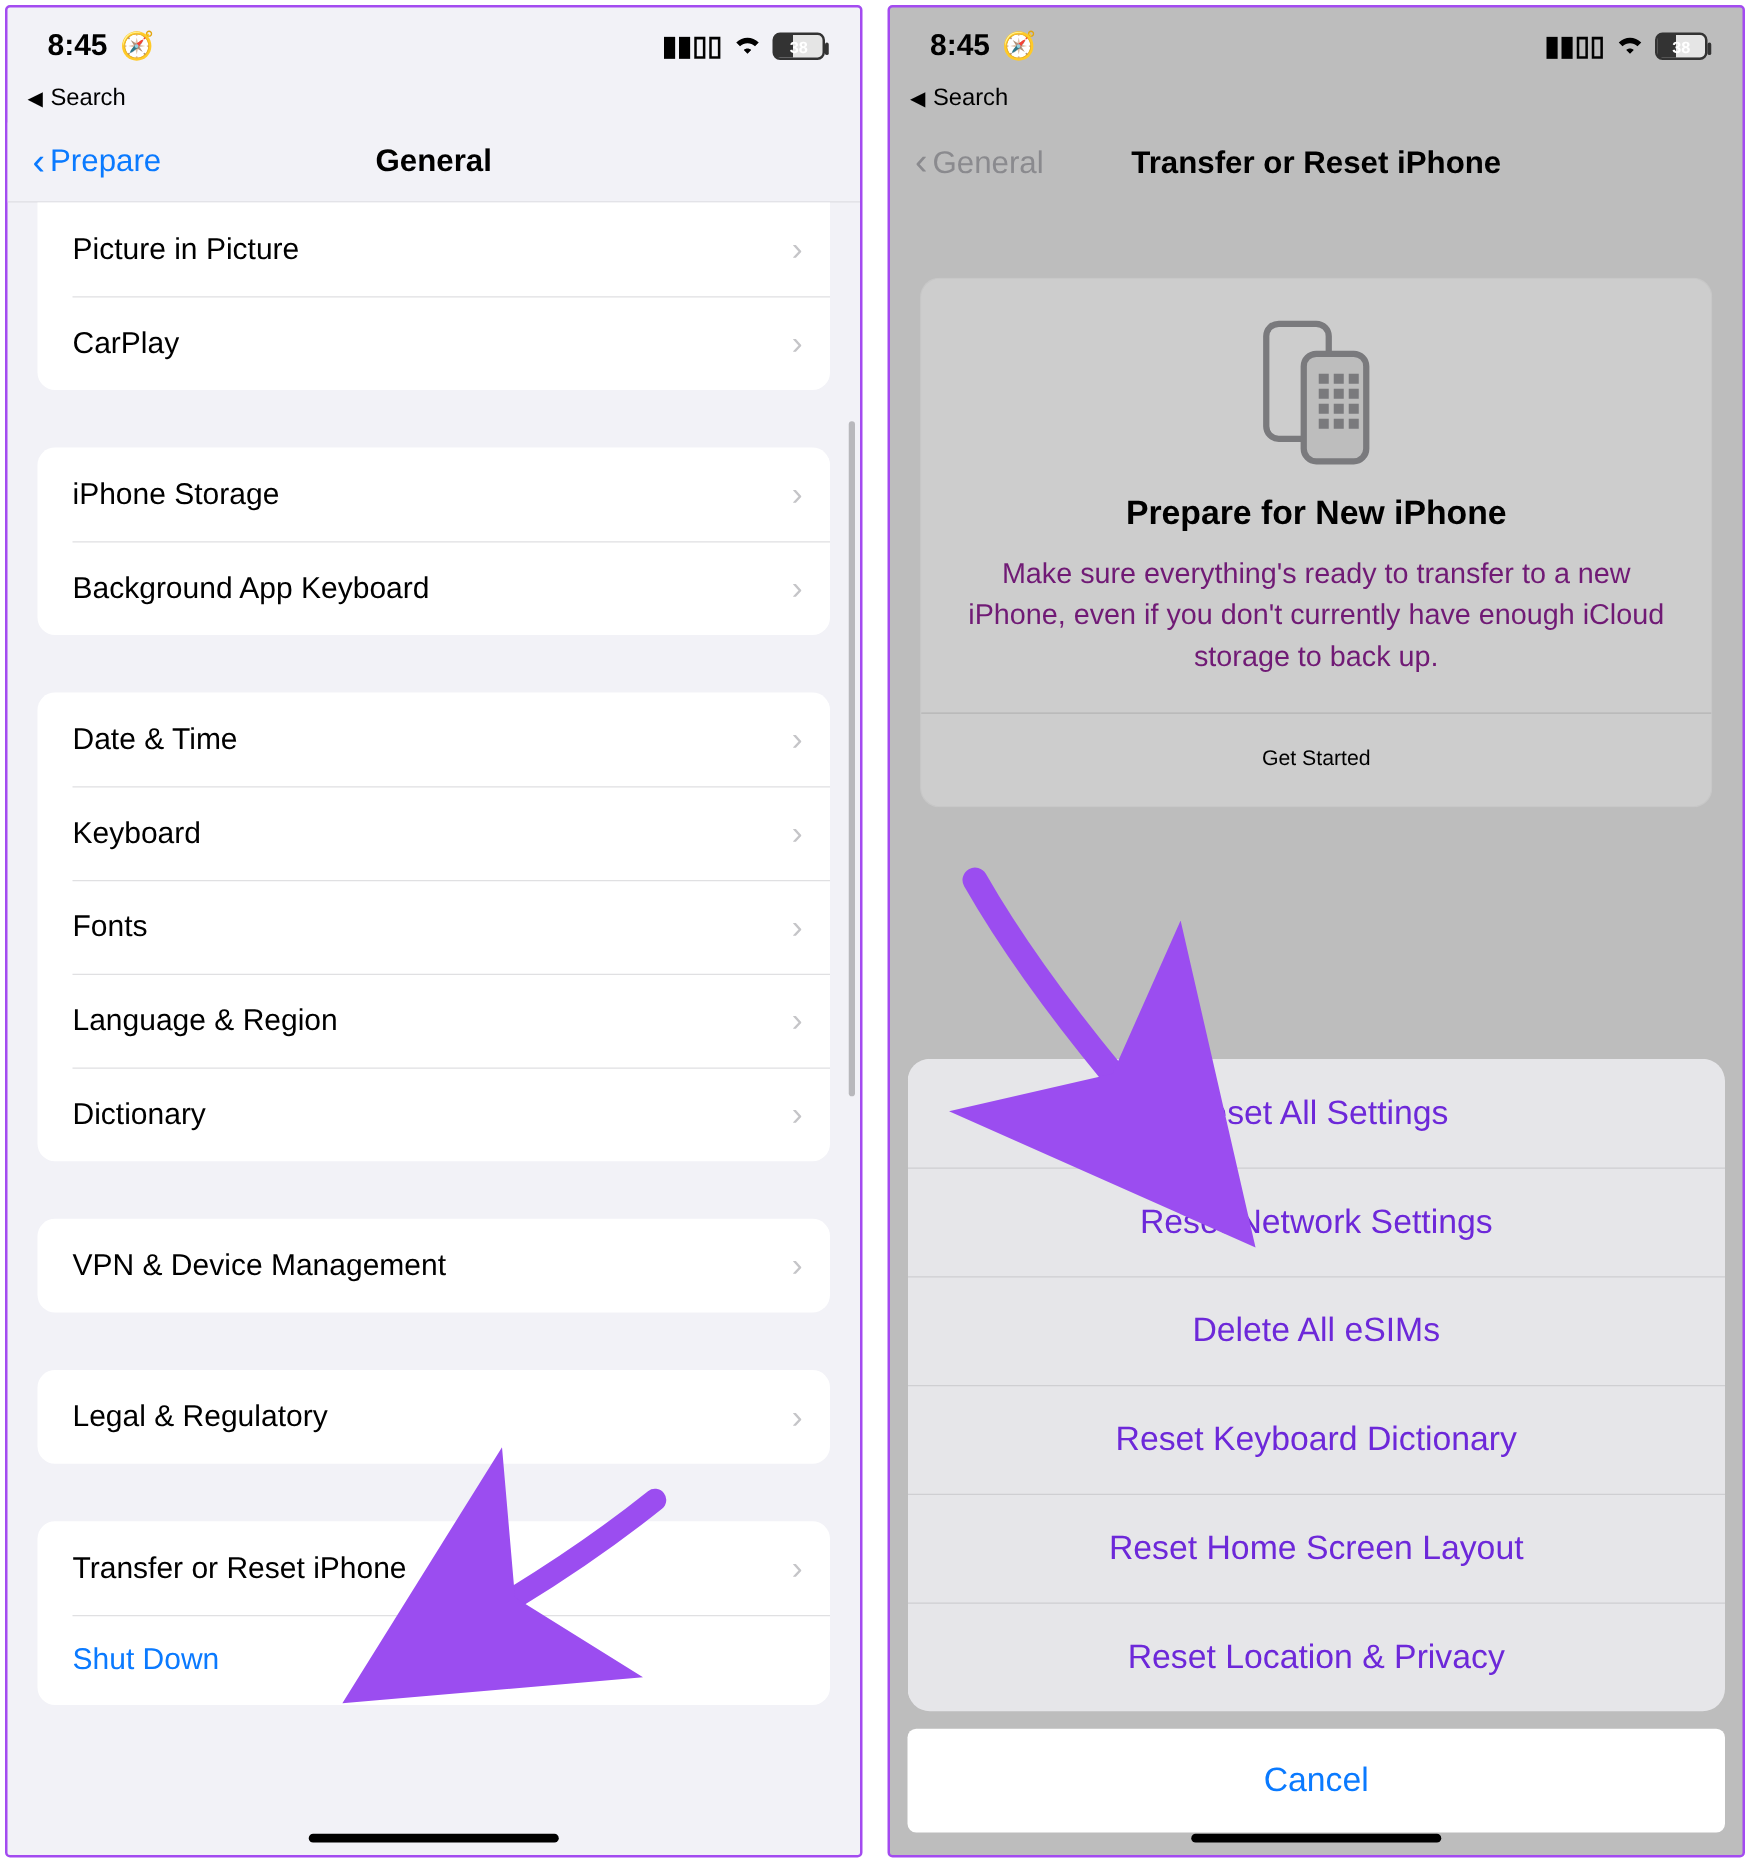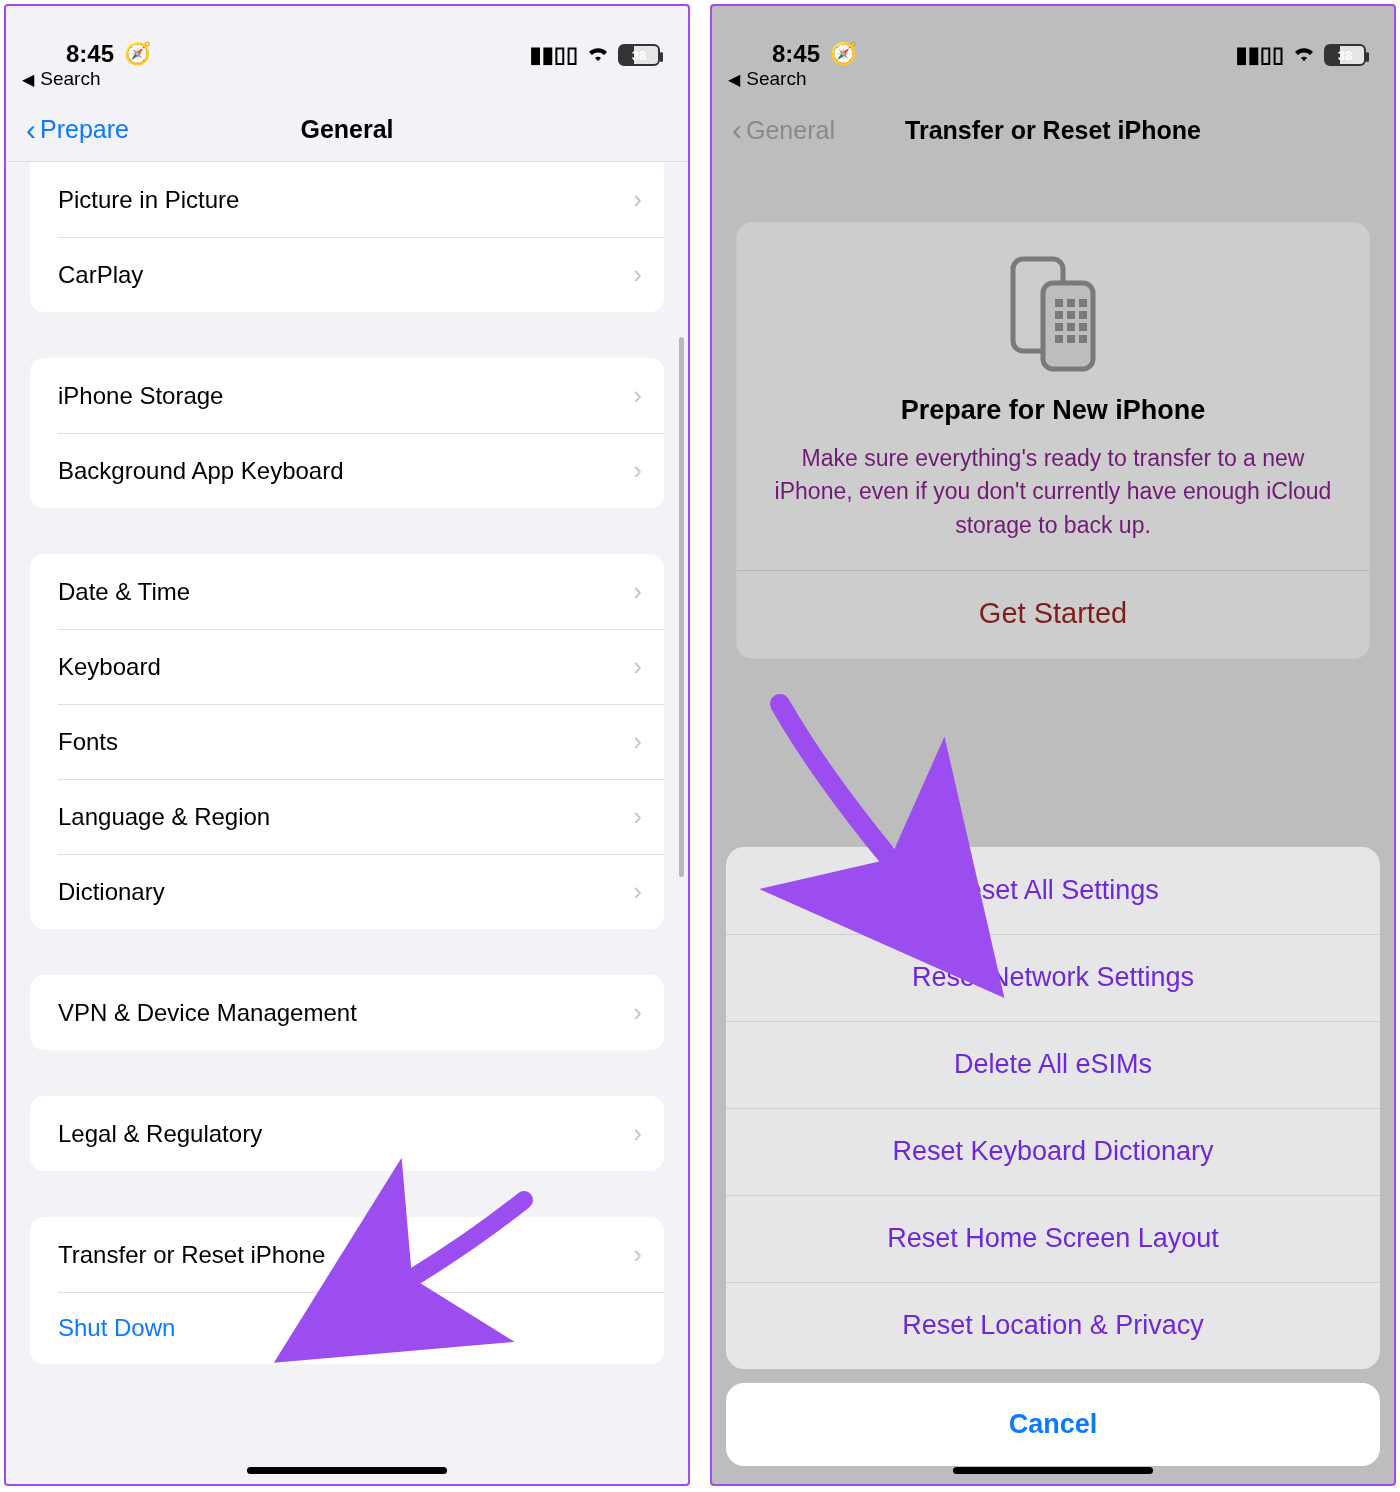--- a/index.html
+++ b/index.html
@@ -20,23 +20,23 @@
     border-radius: 4px;
     overflow: hidden;
   }
   .phone-left { background: #f2f2f7; }
   .phone-right { background: #bdbdbd; }
 
   
   .status-bar {
     height: 62px;
     display: flex;
-    align-items: flex-end;
+    align-items: center;
     justify-content: space-between;
-    padding: 0 28px 0 60px;
+    padding: 0 28px 0 32px;
     font-size: 24px;
     font-weight: 600;
   }
   .status-left { display: flex; align-items: center; gap: 10px; }
   .status-right { display: flex; align-items: center; gap: 8px; }
   .status-globe { font-size: 22px; }
   .status-bars, .status-wifi { font-size: 22px; }
   .battery {
     display:inline-flex; align-items:center;
     border:2px solid #333; border-radius:6px;
@@ -113,21 +113,21 @@
     border:1px solid rgba(0,0,0,0.03);
     border-radius:16px;
     margin: 60px 24px 0 24px;
     padding: 30px 30px 0 30px;
     text-align:center;
   }
   .card-icon { display:flex; justify-content:center; margin-bottom: 22px; }
   .card h2 { font-size:27px; font-weight:600; margin-bottom:16px; }
   .card p { font-size:23px; line-height:1.45; color:#701a75; margin-bottom:28px; }
   .card-divider { height:1px; background:rgba(0,0,0,0.12); margin: 0 -30px; }
-  .card-action { color:#7f1d1d; font-size:29px; padding:26px 0 28px; }
+  .card-action { color:#000000; font-size:17px; padding:26px 0 28px; }
 
   
   .sheet-wrap {
     position:absolute; left:0; right:0; bottom:0;
     padding: 0 14px 18px 14px;
   }
   .sheet {
     background:#e9e9ecF0;
     border-radius:18px;
     overflow:hidden;
@@ -135,22 +135,22 @@
   }
   .sheet-row {
     text-align:center; font-size:27px; color:#6d28d9;
     padding: 28px 10px; position:relative;
   }
   .sheet-row + .sheet-row::before {
     content:""; position:absolute; top:0; left:0; right:0;
     height:1px; background:#cfcfd2;
   }
   .cancel-btn {
-    background:#fff; border-radius:18px; margin-top:14px;
-    text-align:center; font-size:27px; color:#0a7aff; font-weight:700;
+    background:#fff; border-radius:7px; margin-top:14px;
+    text-align:center; font-size:27px; color:#0a7aff; font-weight:400;
     padding: 26px 10px;
   }
 
   
   .arrow {
     position:absolute; pointer-events:none;
   }
   .arrow svg { overflow:visible; }
 
   

